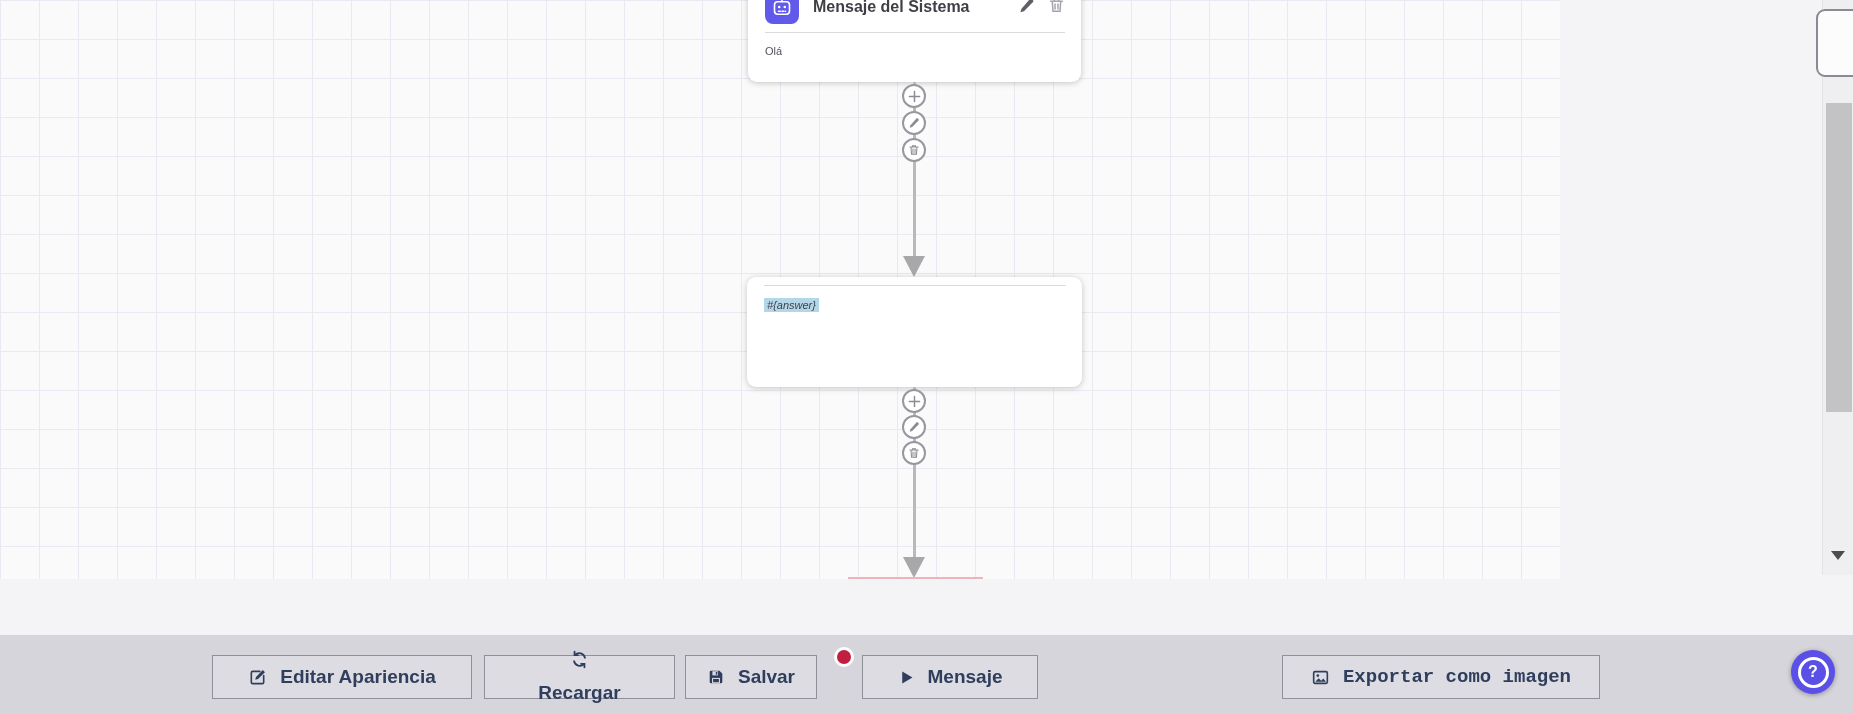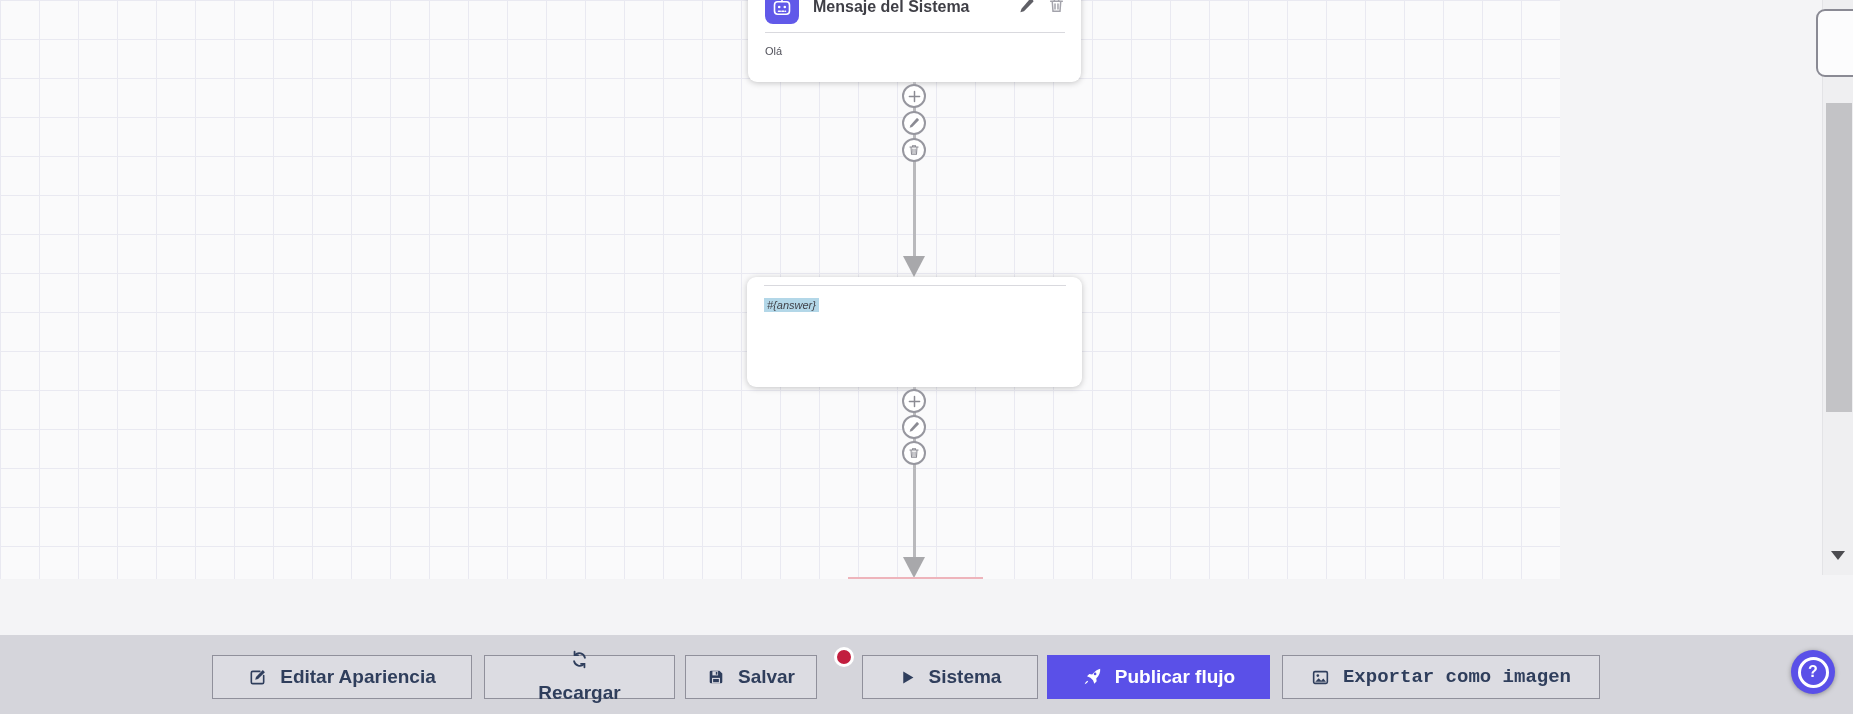--- a/index.html
+++ b/index.html
@@ -187,31 +187,23 @@
         <rect x="6.8" y="12.2" width="6.4" height="3.6" fill="currentColor"></rect>
       </svg>
       <span>Salvar</span>
       <span class="badge-dot"></span>
     </button>
 
     <button class="tbtn b4">
       <svg width="17" height="17" viewBox="0 0 20 20" fill="currentColor">
         <path d="M5 2.8v14.4L17 10z"></path>
       </svg>
-      <span>Sistema</span>
-    </button>
-
-    <button class="tbtn b5 primary">
-      <svg width="20" height="20" viewBox="0 0 24 24">
-        <path d="M21.8 2.2c.5 4.2-1.1 8.1-4.7 11.6l.5 3.4-2.8 2.8-1.6-4.1-3.1-3.1-4.1-1.6 2.8-2.8 3.4.5C15.7 5.3 18.6 2.7 21.8 2.2z" fill="#fff"></path>
-        <circle cx="15.7" cy="8.3" r="1.6" fill="#5a50e8"></circle>
-        <path d="M7.4 16.6c-1.8.3-3.2 1.7-4.2 4.2 2.5-1 3.9-2.4 4.2-4.2z" fill="#fff"></path>
-      </svg>
-      <span>Publicar flujo</span>
-    </button>
+      <span>Mensaje</span>
+    </button>
+
 
     <button class="tbtn b6">
       <svg width="19" height="19" viewBox="0 0 20 20">
         <rect x="2.8" y="3.8" width="14.4" height="12.4" rx="1.4" fill="none" stroke="currentColor" stroke-width="1.7"></rect>
         <circle cx="7.2" cy="8" r="1.4" fill="currentColor"></circle>
         <path d="M4.5 14.4l3.6-3.6 2.6 2.6 2.3-2.3 2.7 3.3z" fill="currentColor"></path>
       </svg>
       <span>Exportar como imagen</span>
     </button>
 

